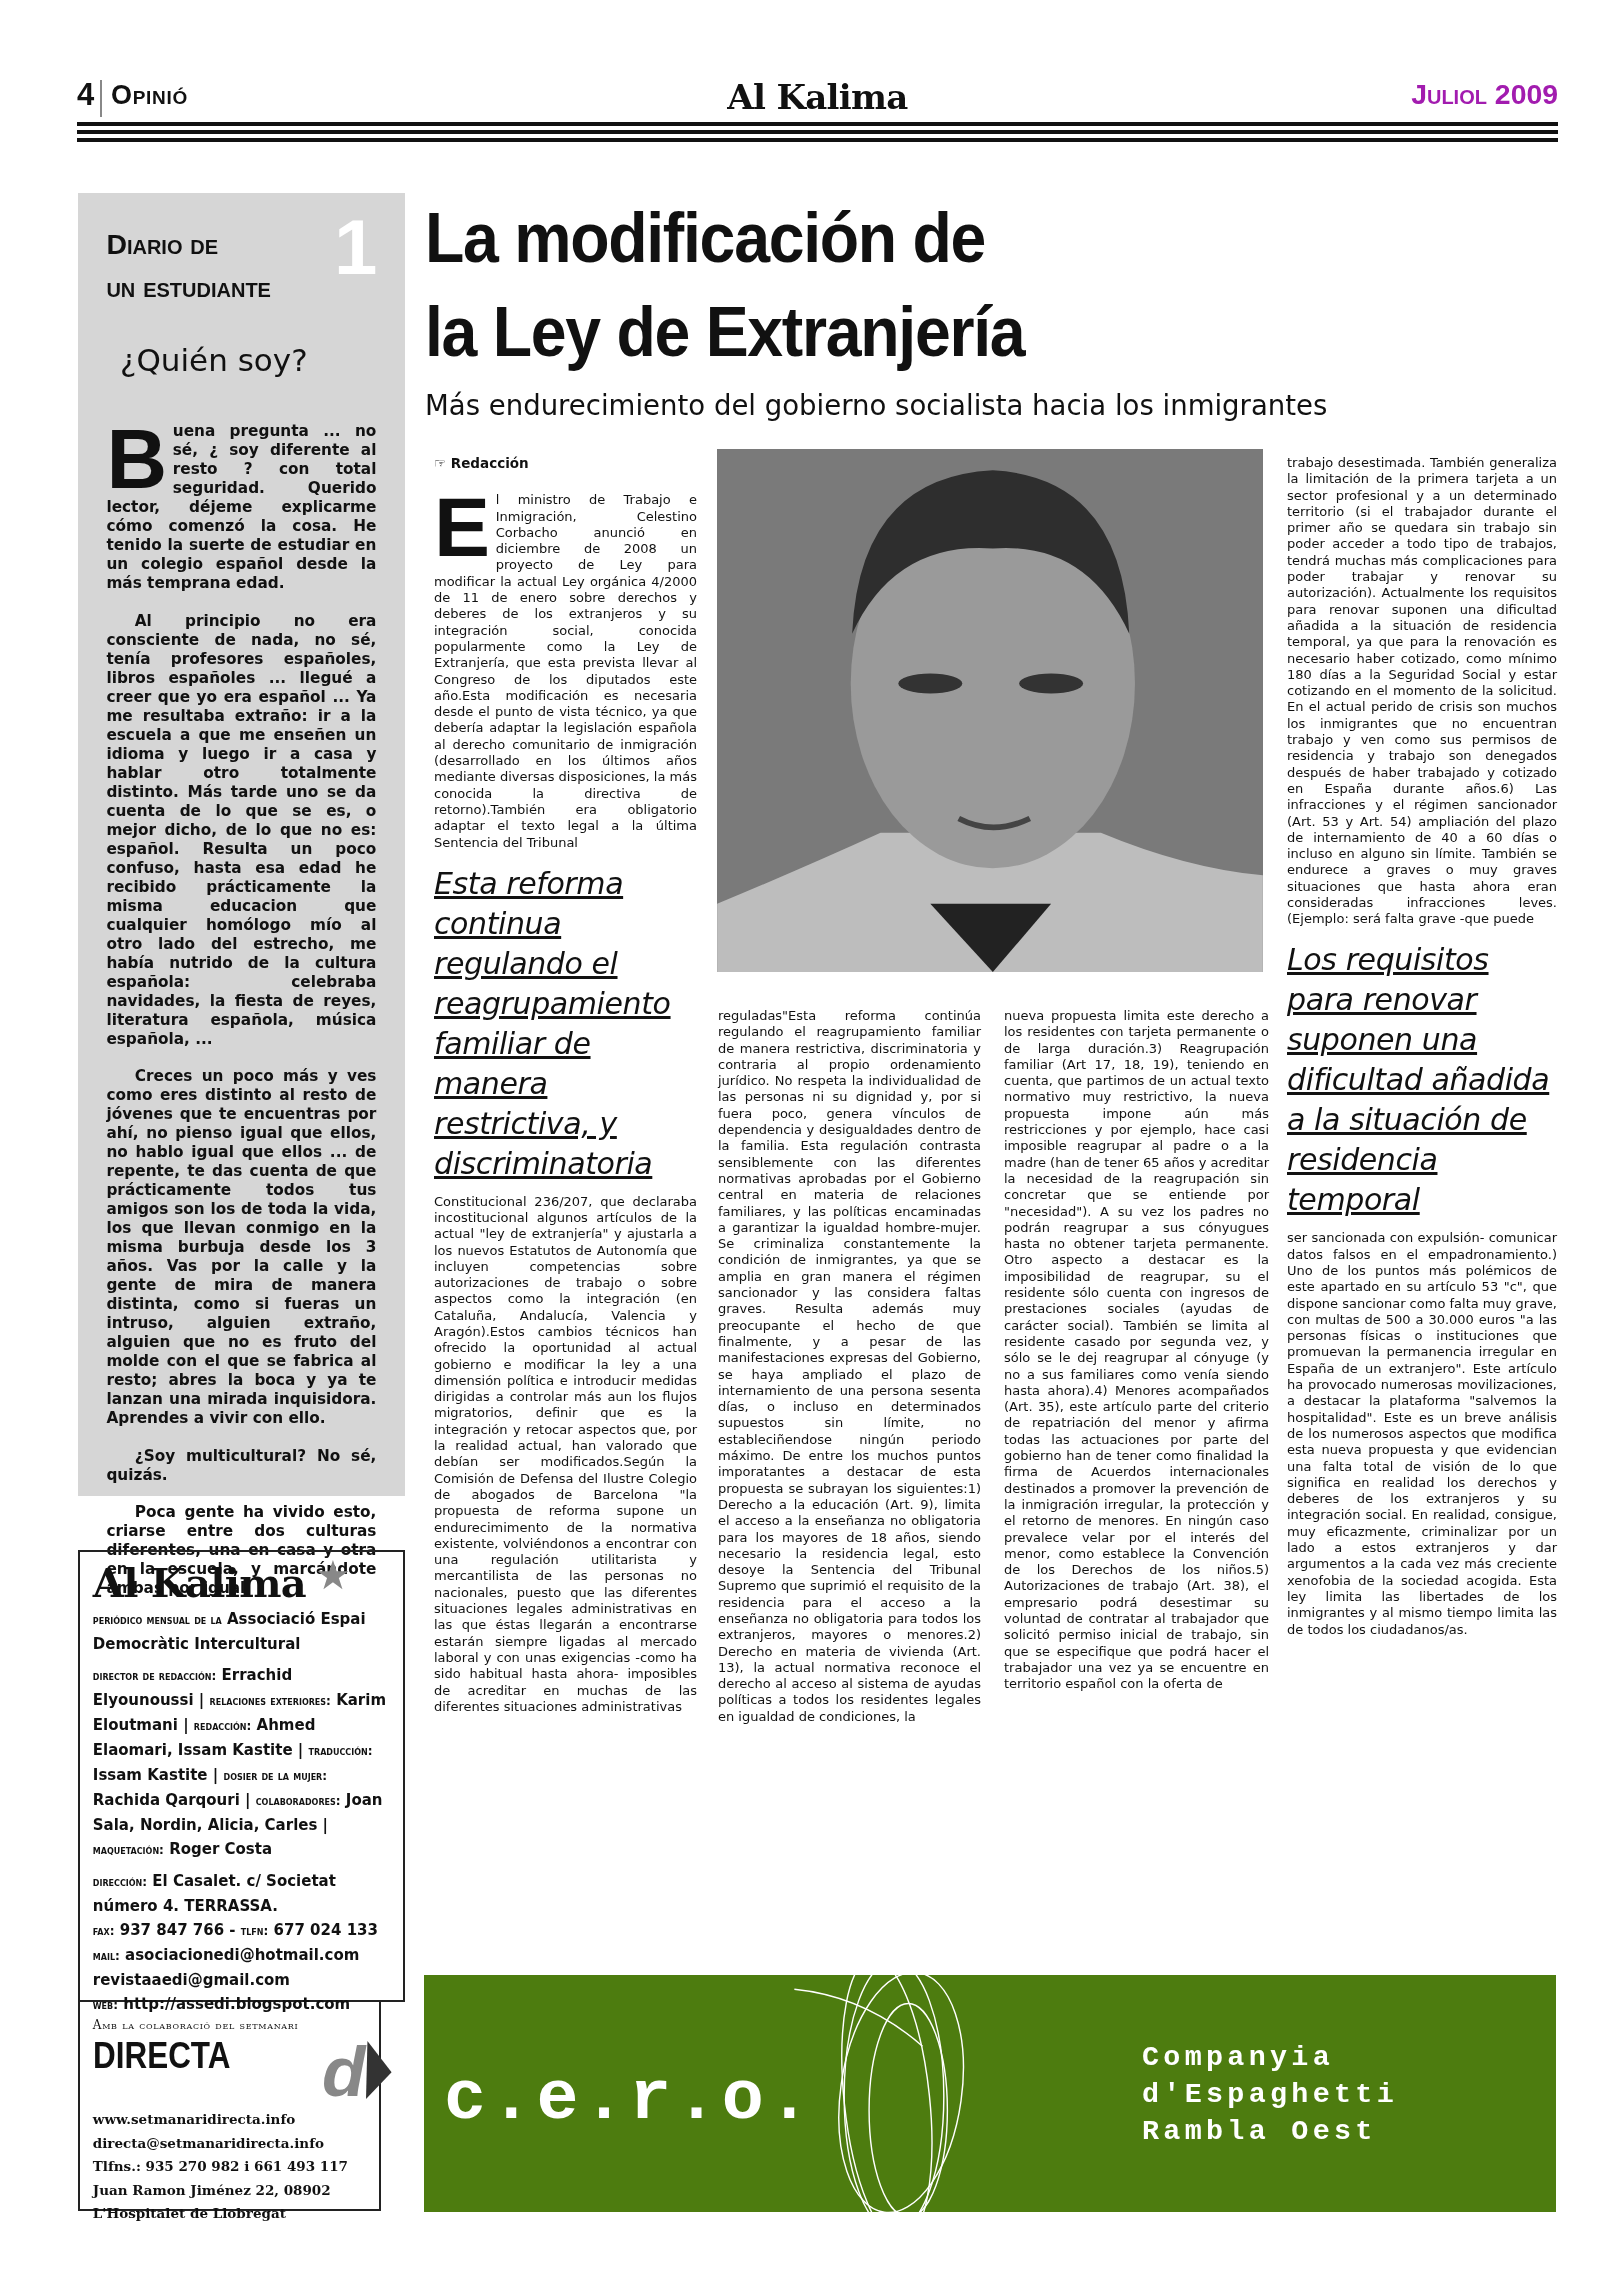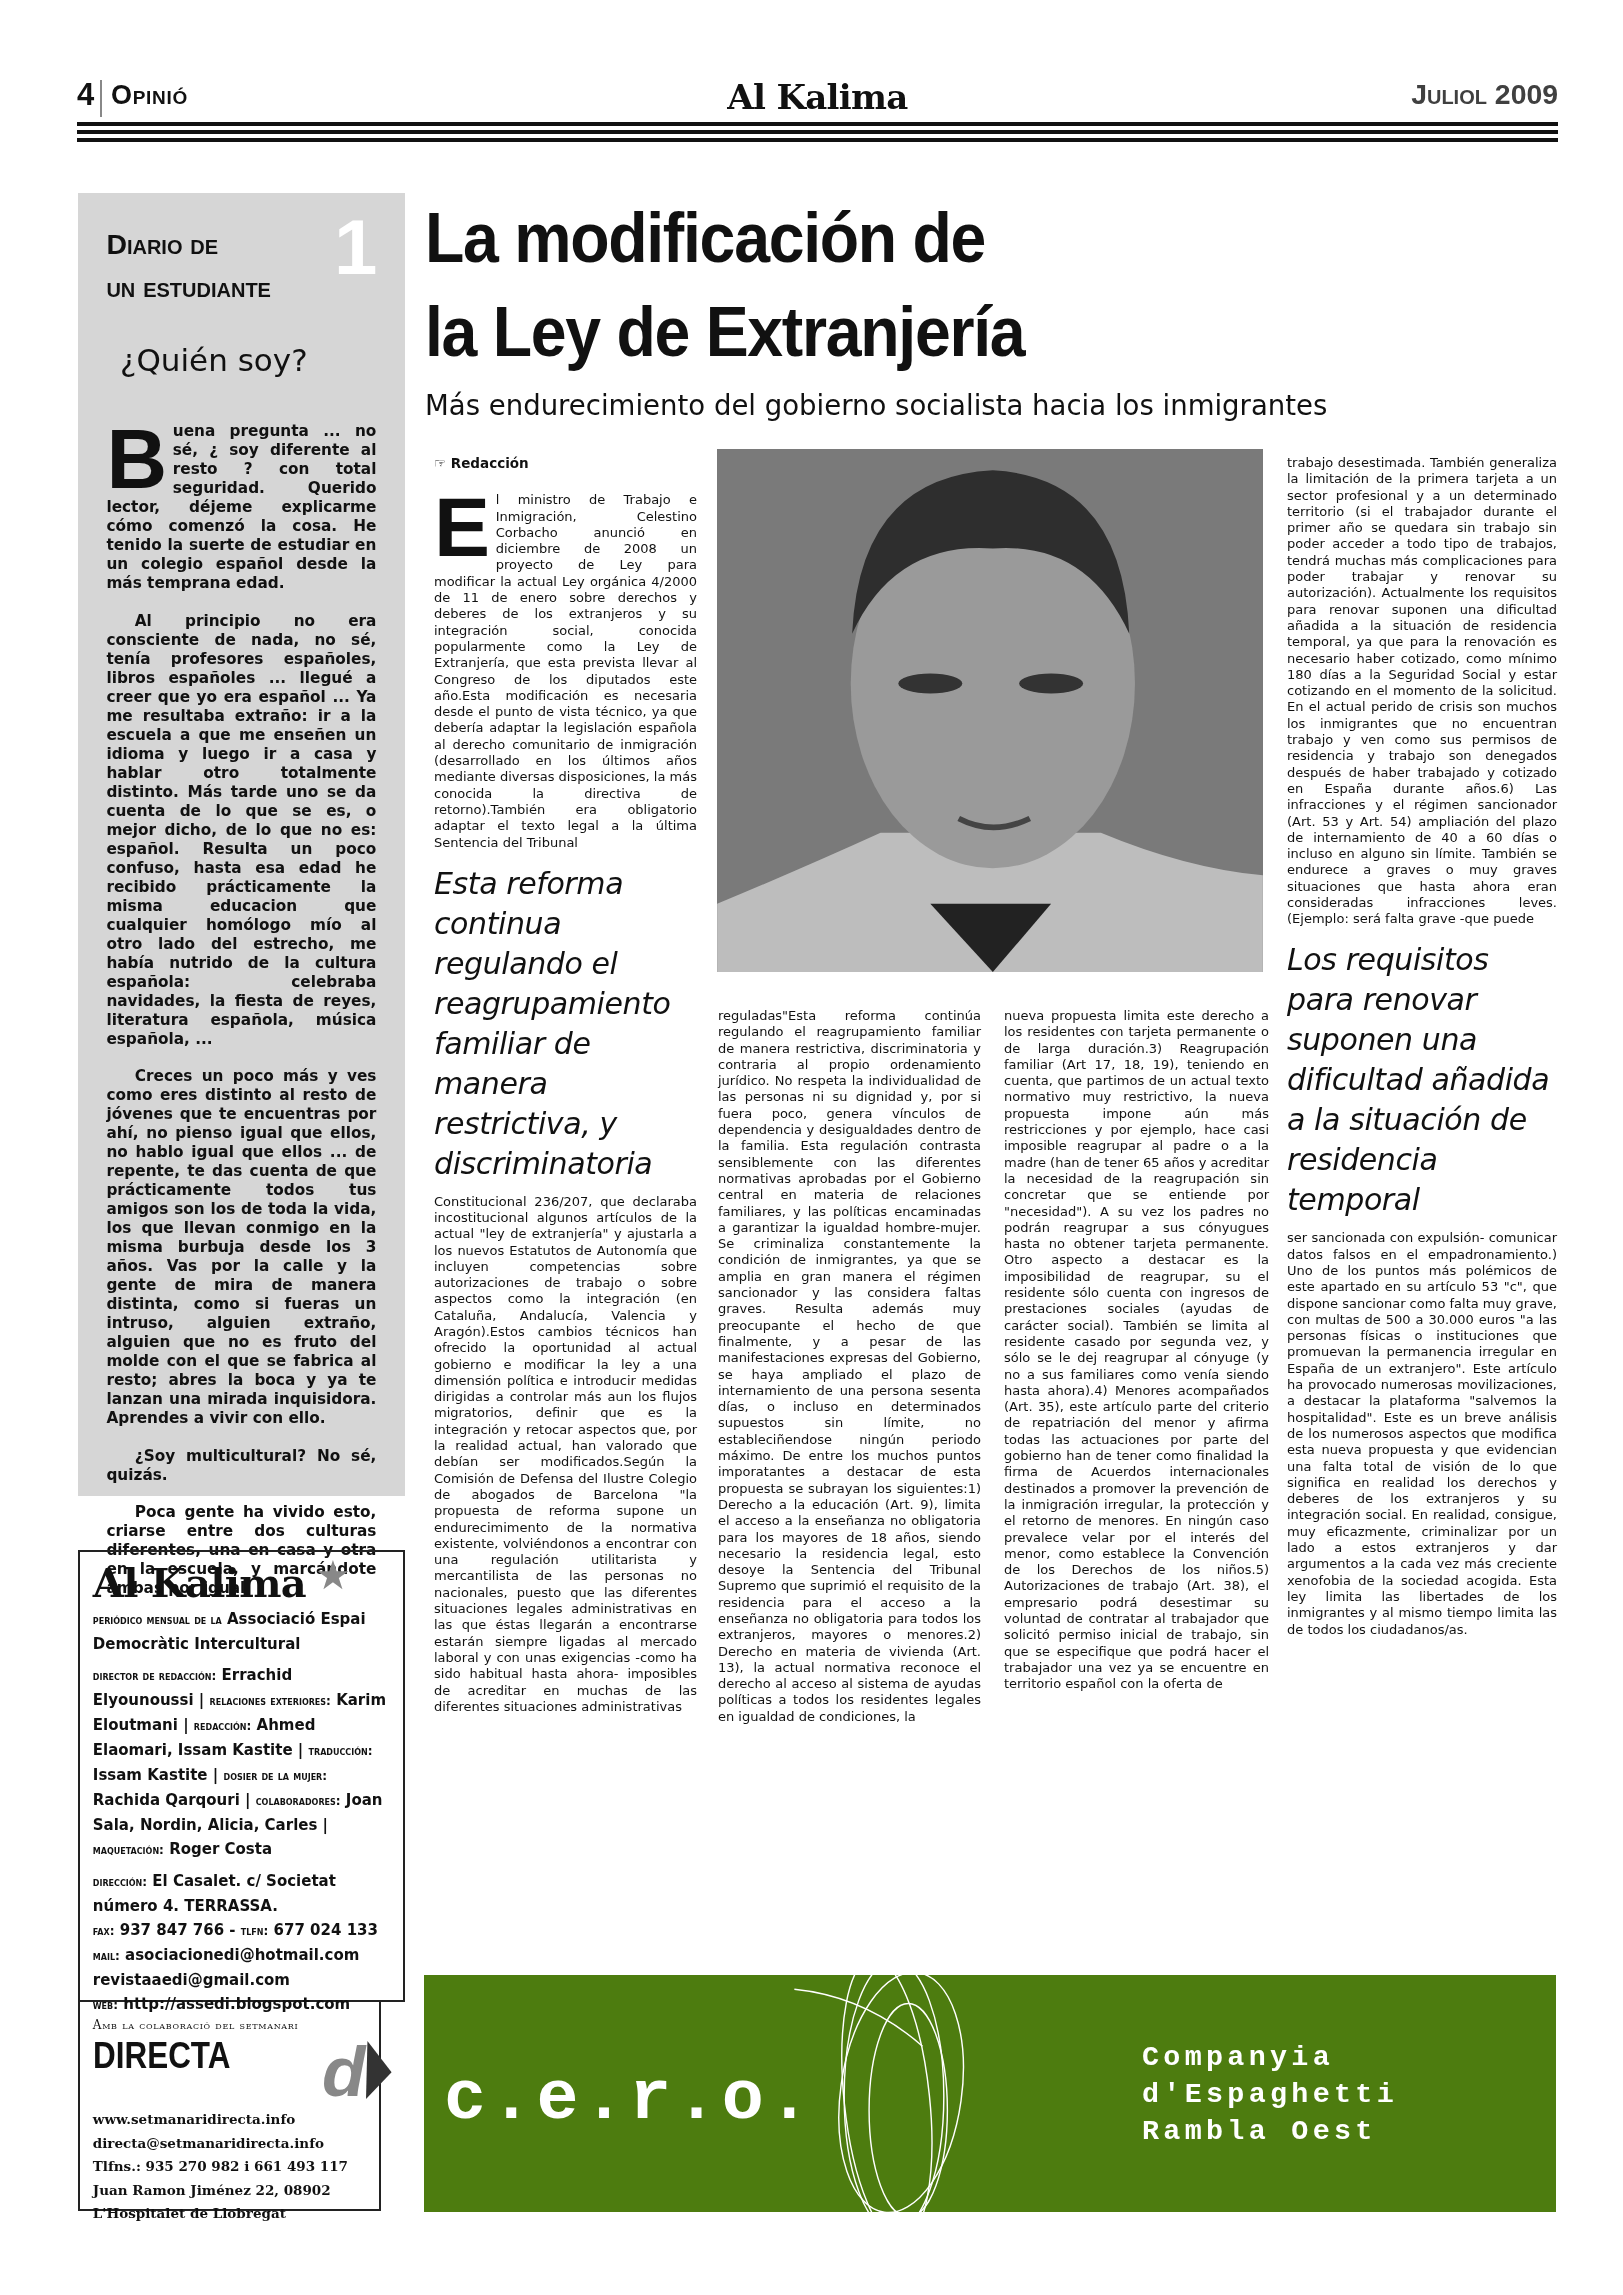--- a/index.html
+++ b/index.html
@@ -4,21 +4,21 @@
 <style>
   html, body { margin: 0; padding: 0; background: #ffffff; }
   body { width: 1623px; height: 2295px; position: relative; overflow: hidden; font-family: "DejaVu Sans", sans-serif; color: #111; }
 
   
   .hdr { position: absolute; left: 77px; top: 77px; width: 1481px; height: 43px; }
   .hdr .num { position: absolute; left: 0; top: 0; font: bold 31px "Liberation Sans", sans-serif; color:#111; }
   .hdr .sep { position: absolute; left: 23px; top: 2.8px; width: 2.1px; height: 37px; background: #888; }
   .hdr .section { position: absolute; left: 34px; top: 2.8px; font: bold 27px "Liberation Sans", sans-serif; font-variant: small-caps; letter-spacing: 0.7px; }
   .hdr .mast { position: absolute; left: 0; right: 0; top: 0; text-align: center; font: bold 34px "DejaVu Serif", serif; letter-spacing: -0.7px; }
-  .hdr .date { position: absolute; right: 0; top: 1.4px; font: bold 28.4px "Liberation Sans", sans-serif; color: #404040; font-variant: small-caps; }
+  .hdr .date { position: absolute; right: 0; top: 1.4px; font: bold 28.4px "Liberation Sans", sans-serif; color: #a21caf; font-variant: small-caps; }
   .rules { position: absolute; left: 77px; top: 122px; width: 1481px; }
   .rules div { height: 4.3px; background: #111; margin-bottom: 3.6px; }
 
   
   .diary { position: absolute; left: 78px; top: 193px; width: 327px; height: 1303px; background: #d6d6d6; }
   .diary .big1 { position: absolute; left: 256px; top: 8.5px; font: bold 78px "Liberation Sans", sans-serif; color: #fff; }
   .diary .dtitle { position: absolute; left: 28.4px; top: 30px; width: 284px; font: bold 28.4px "Liberation Sans", sans-serif; line-height: 43px; font-variant: small-caps; }
   .diary .dsub { position: absolute; left: 42px; top: 149px; font: 31px "DejaVu Sans", sans-serif; }
   .diary .dbody { position: absolute; left: 28.4px; top: 229px; width: 270px; font: bold 15.3px "DejaVu Sans", sans-serif; line-height: 19px; text-align: justify; }
   .diary .dbody p { margin: 0 0 18.5px 0; text-indent: 28.4px; }
@@ -43,21 +43,21 @@
   .subhead { position: absolute; left: 425px; top: 388px; font: 29px "DejaVu Sans", sans-serif; transform: scaleX(0.95); transform-origin: left; }
 
   
   .col { position: absolute; font: 13px "DejaVu Sans", sans-serif; line-height: 16.3px; text-align: justify; }
   .col1 { left: 434px; top: 455px; width: 263px; }
   .col3 { left: 718px; top: 1008px; width: 263px; }
   .col4 { left: 1004px; top: 1008px; width: 265px; }
   .col5 { left: 1287px; top: 455px; width: 270px; }
   .byline { font: bold 13.5px "DejaVu Sans", sans-serif; margin-bottom: 21.3px; }
   .dropE { float: left; font: bold 84px "Liberation Sans", sans-serif; line-height: 64px; margin: 2.8px 5.7px 0 0; }
-  .pullquote { font: italic 30px "DejaVu Sans", sans-serif; line-height: 40px; margin: 12.8px 0 10px 0; text-align: left; letter-spacing: -0.4px; }
+  .pullquote { font: italic 30px "DejaVu Sans", sans-serif; line-height: 40px; margin: 12.8px 0 10px 0; text-align: left; letter-spacing: -0.4px; text-decoration: underline; }
   .col p { margin: 0; }
 
   .photo { position: absolute; left: 717px; top: 449px; width: 546px; height: 523px; background: #777; overflow: hidden; }
 
   
   .ad { position: absolute; left: 424px; top: 1975px; width: 1132px; height: 237px; background: #4d7c0f; overflow: hidden; }
   .ad .cero { position: absolute; left: 20px; top: 85px; color: #fff; font: bold 70px "Liberation Mono", monospace; letter-spacing: 4.3px; }
   .ad .cero-text { position: absolute; left: 718px; top: 64px; color: #fff; font: bold 28.4px "Liberation Mono", monospace; line-height: 37px; letter-spacing: 4.3px; }
   .ad svg { position: absolute; left: 356px; top: 0; }
 </style>

